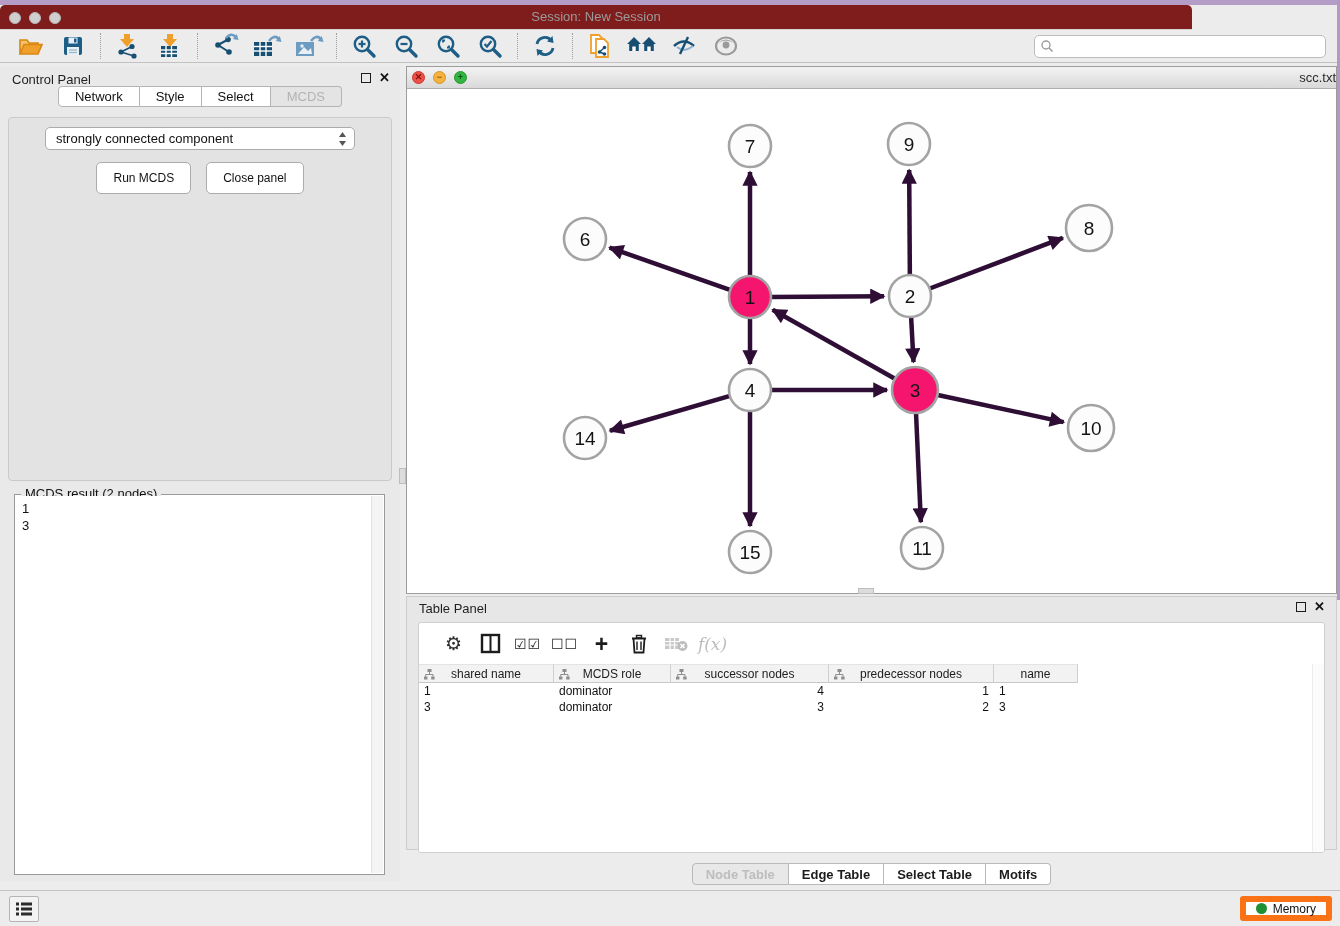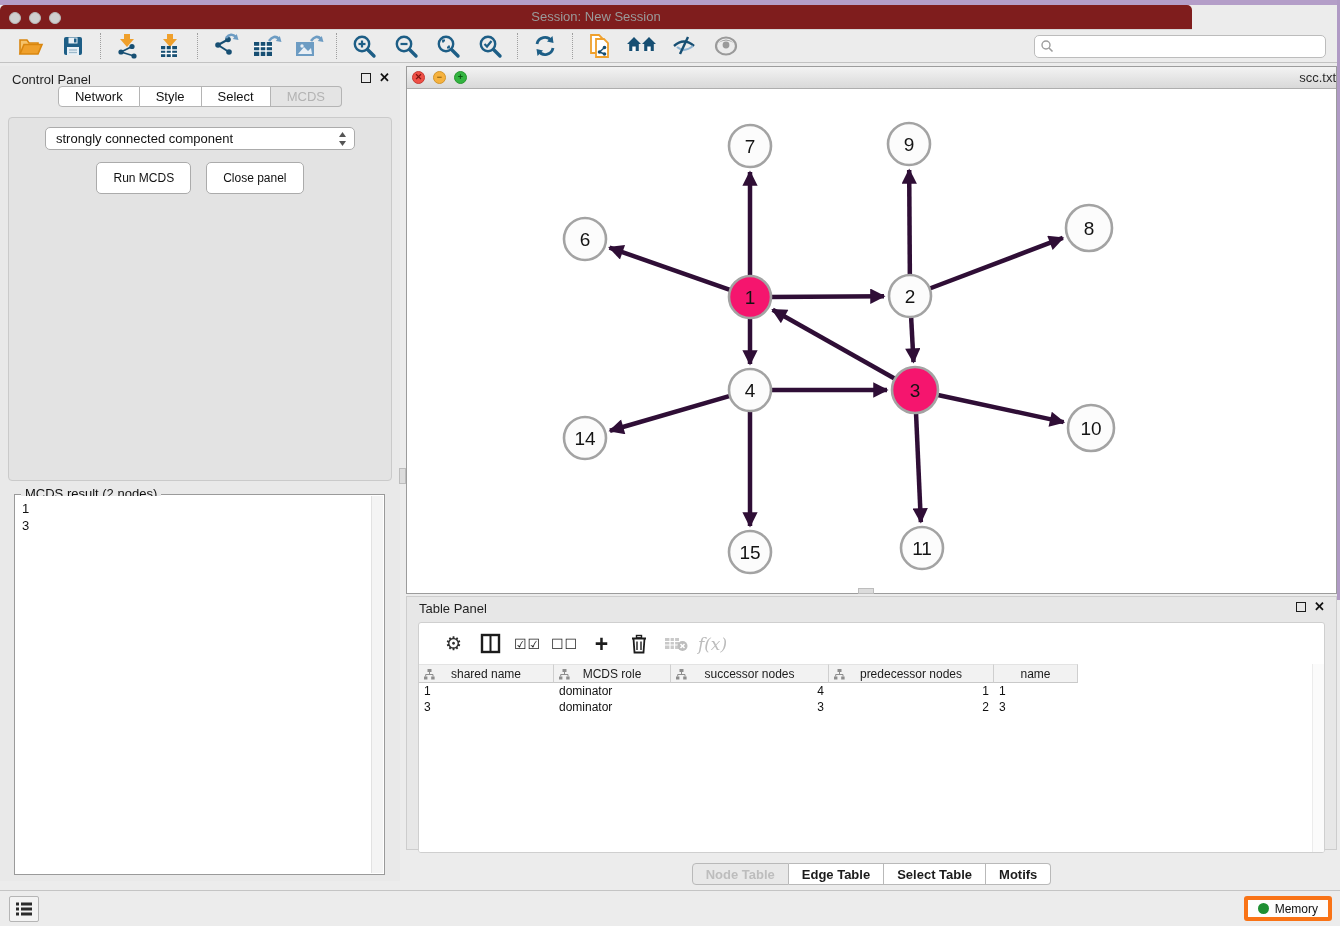--- a/index.html
+++ b/index.html
@@ -112,21 +112,21 @@
     font-size:13px; font-weight:700; color:#1b1b1b; display:flex; align-items:center; }
   .tp-tab:first-child { border-left:1px solid #b9b9b9; border-radius:4px 0 0 4px; }
   .tp-tab:last-child { border-radius:0 4px 4px 0; }
   .tp-tab.active { background:#e8e8e8; color:#bdbdbd; }
 
   
   .status-bar { position:absolute; left:0; top:890px; width:1340px; height:36px; background:#ececec;
     border-top:1px solid #c4c4c4; }
   .list-btn { position:absolute; left:9px; top:5px; width:30px; height:26px; background:#f3f3f3;
     border:1px solid #b5b5b5; border-radius:2px; display:flex; align-items:center; justify-content:center; }
-  .memory-btn { position:absolute; right:8px; top:5px; height:25px; background:#fdfdfd; border:4px solid #f97316;
+  .memory-btn { position:absolute; right:8px; top:5px; height:25px; background:#fdfdfd; border:6px solid #f97316;
     border-radius:3px; display:flex; align-items:center; gap:6px; padding:0 10px; font-size:12px; color:#111; }
   .mem-dot { width:11px; height:11px; border-radius:50%; background:#1f8f33; }
 </style>
 </head>
 <body>
 
 <div class="desktop-top"></div>
 <div class="desktop-right"></div>
 
 <div class="titlebar">

